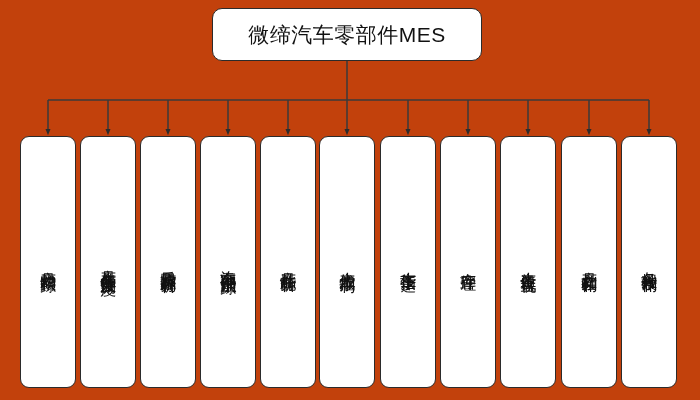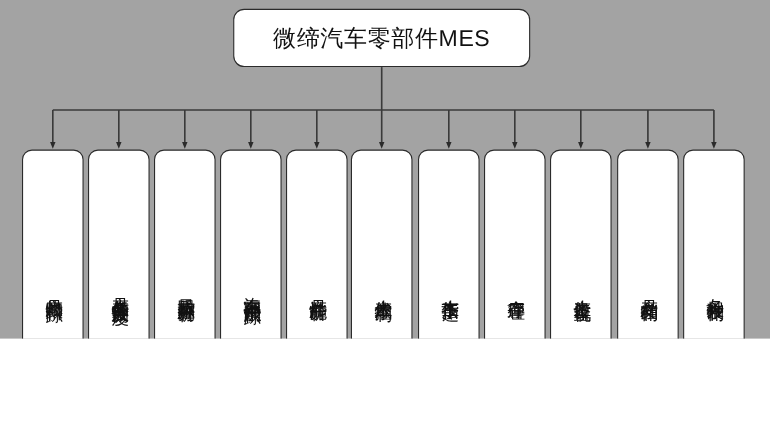--- a/index.html
+++ b/index.html
@@ -3,22 +3,22 @@
 <meta charset="utf-8">
 <style>
   html, body {
     margin: 0;
     padding: 0;
     background: #ffffff;
   }
   #canvas {
     position: relative;
     width: 700px;
-    height: 308px;
-    background: #a3a3a3;
+    height: 400px;
+    background: #c2410c;
     font-family: "Liberation Sans", "DejaVu Sans", sans-serif;
     overflow: hidden;
   }
   #wires {
     position: absolute;
     left: 0;
     top: 0;
     width: 700px;
     height: 400px;
     pointer-events: none;

